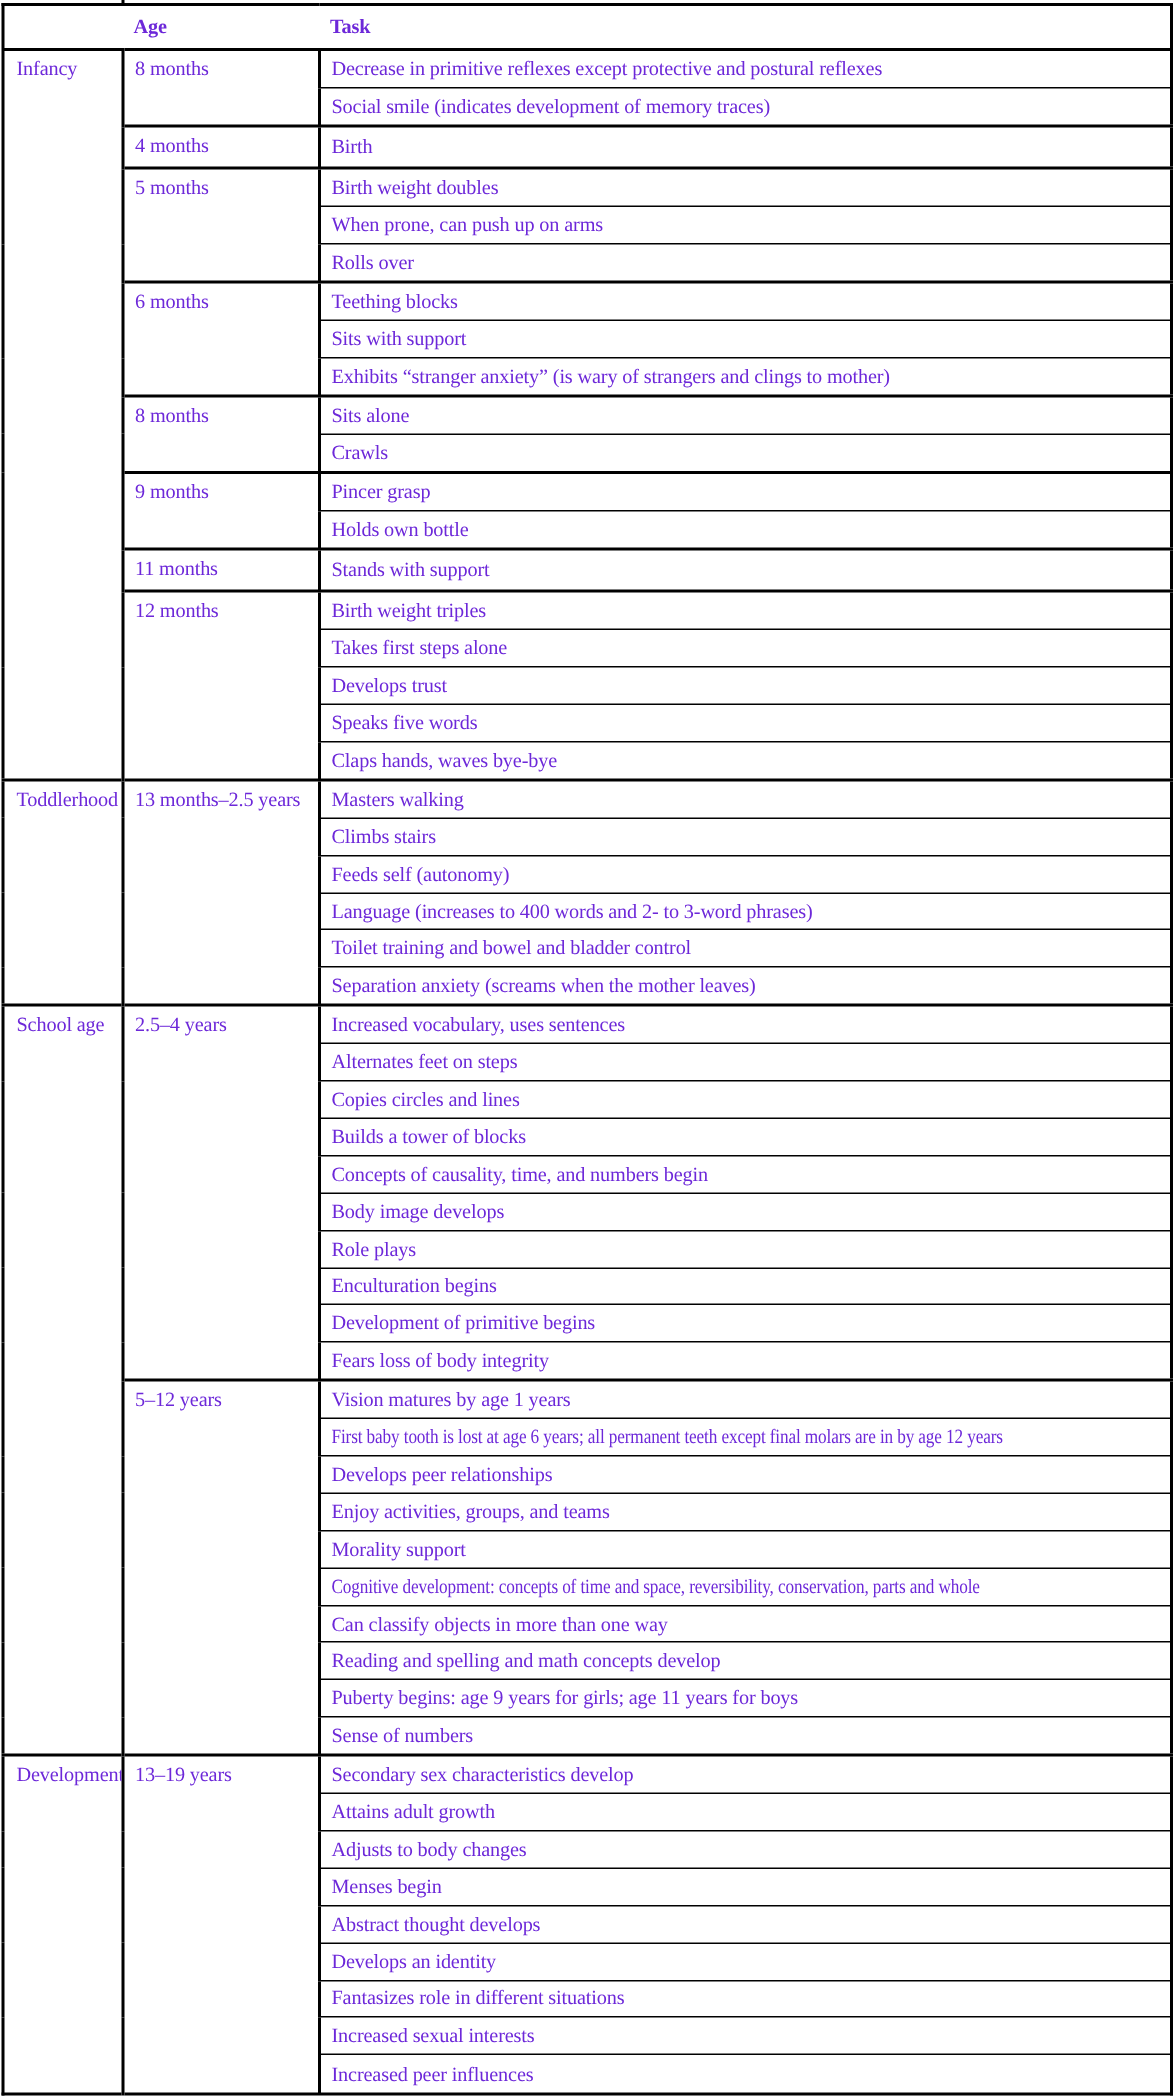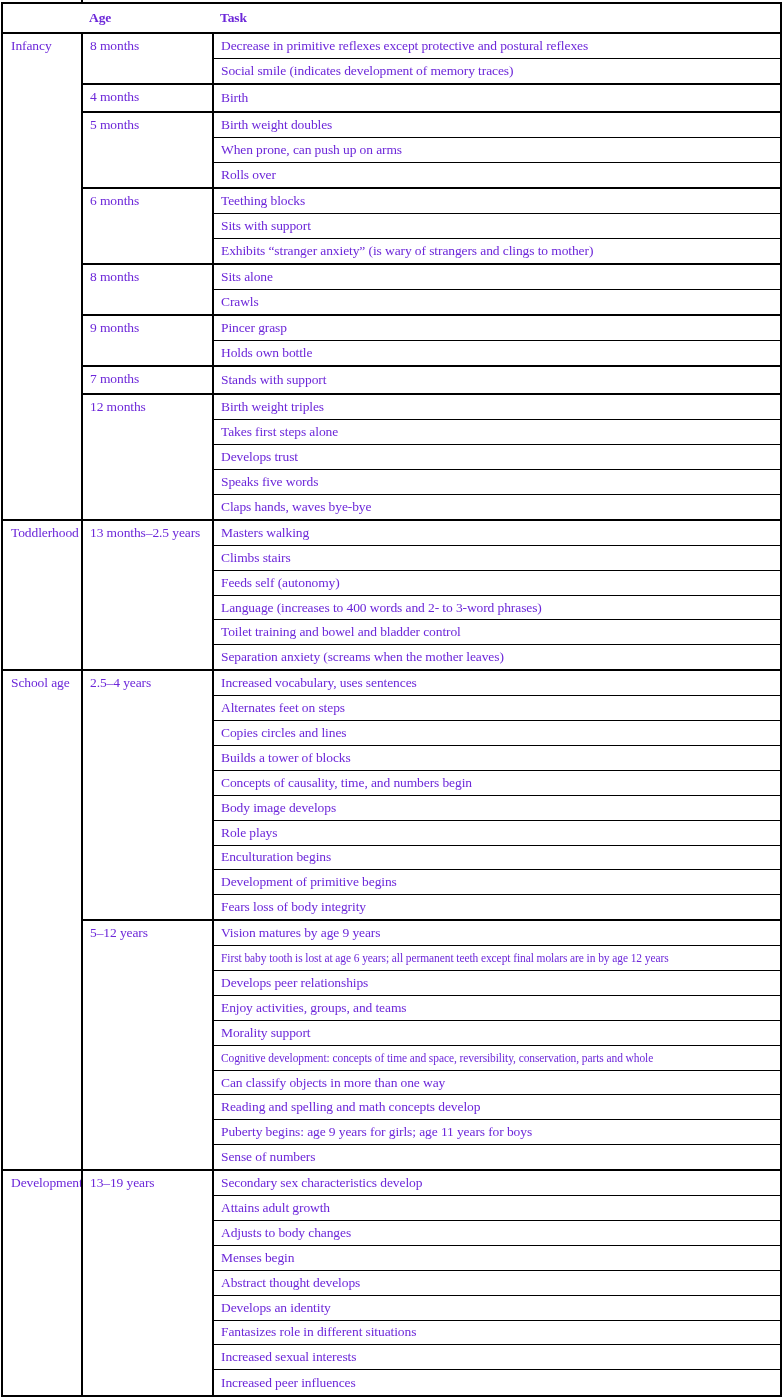--- a/index.html
+++ b/index.html
@@ -129,21 +129,21 @@
           <td class="task-cell">Crawls</td>
         </tr>
         <tr class="block-start">
           <td class="age-cell" rowspan="2">9 months</td>
           <td class="task-cell">Pincer grasp</td>
         </tr>
         <tr>
           <td class="task-cell">Holds own bottle</td>
         </tr>
         <tr class="block-start">
-          <td class="age-cell" rowspan="1">7 months</td>
+          <td class="age-cell" rowspan="1">11 months</td>
           <td class="task-cell">Stands with support</td>
         </tr>
         <tr class="block-start">
           <td class="age-cell" rowspan="5">12 months</td>
           <td class="task-cell">Birth weight triples</td>
         </tr>
         <tr>
           <td class="task-cell">Takes first steps alone</td>
         </tr>
         <tr>
@@ -202,21 +202,21 @@
           <td class="task-cell">Enculturation begins</td>
         </tr>
         <tr>
           <td class="task-cell">Development of primitive begins</td>
         </tr>
         <tr>
           <td class="task-cell">Fears loss of body integrity</td>
         </tr>
         <tr class="block-start">
           <td class="age-cell" rowspan="10">5–12 years</td>
-          <td class="task-cell">Vision matures by age 9 years</td>
+          <td class="task-cell">Vision matures by age 1 years</td>
         </tr>
         <tr>
           <td class="task-cell"><span class="condensed">First baby tooth is lost at age 6 years; all permanent teeth except final molars are in by age 12 years</span></td>
         </tr>
         <tr>
           <td class="task-cell">Develops peer relationships</td>
         </tr>
         <tr>
           <td class="task-cell">Enjoy activities, groups, and teams</td>
         </tr>

